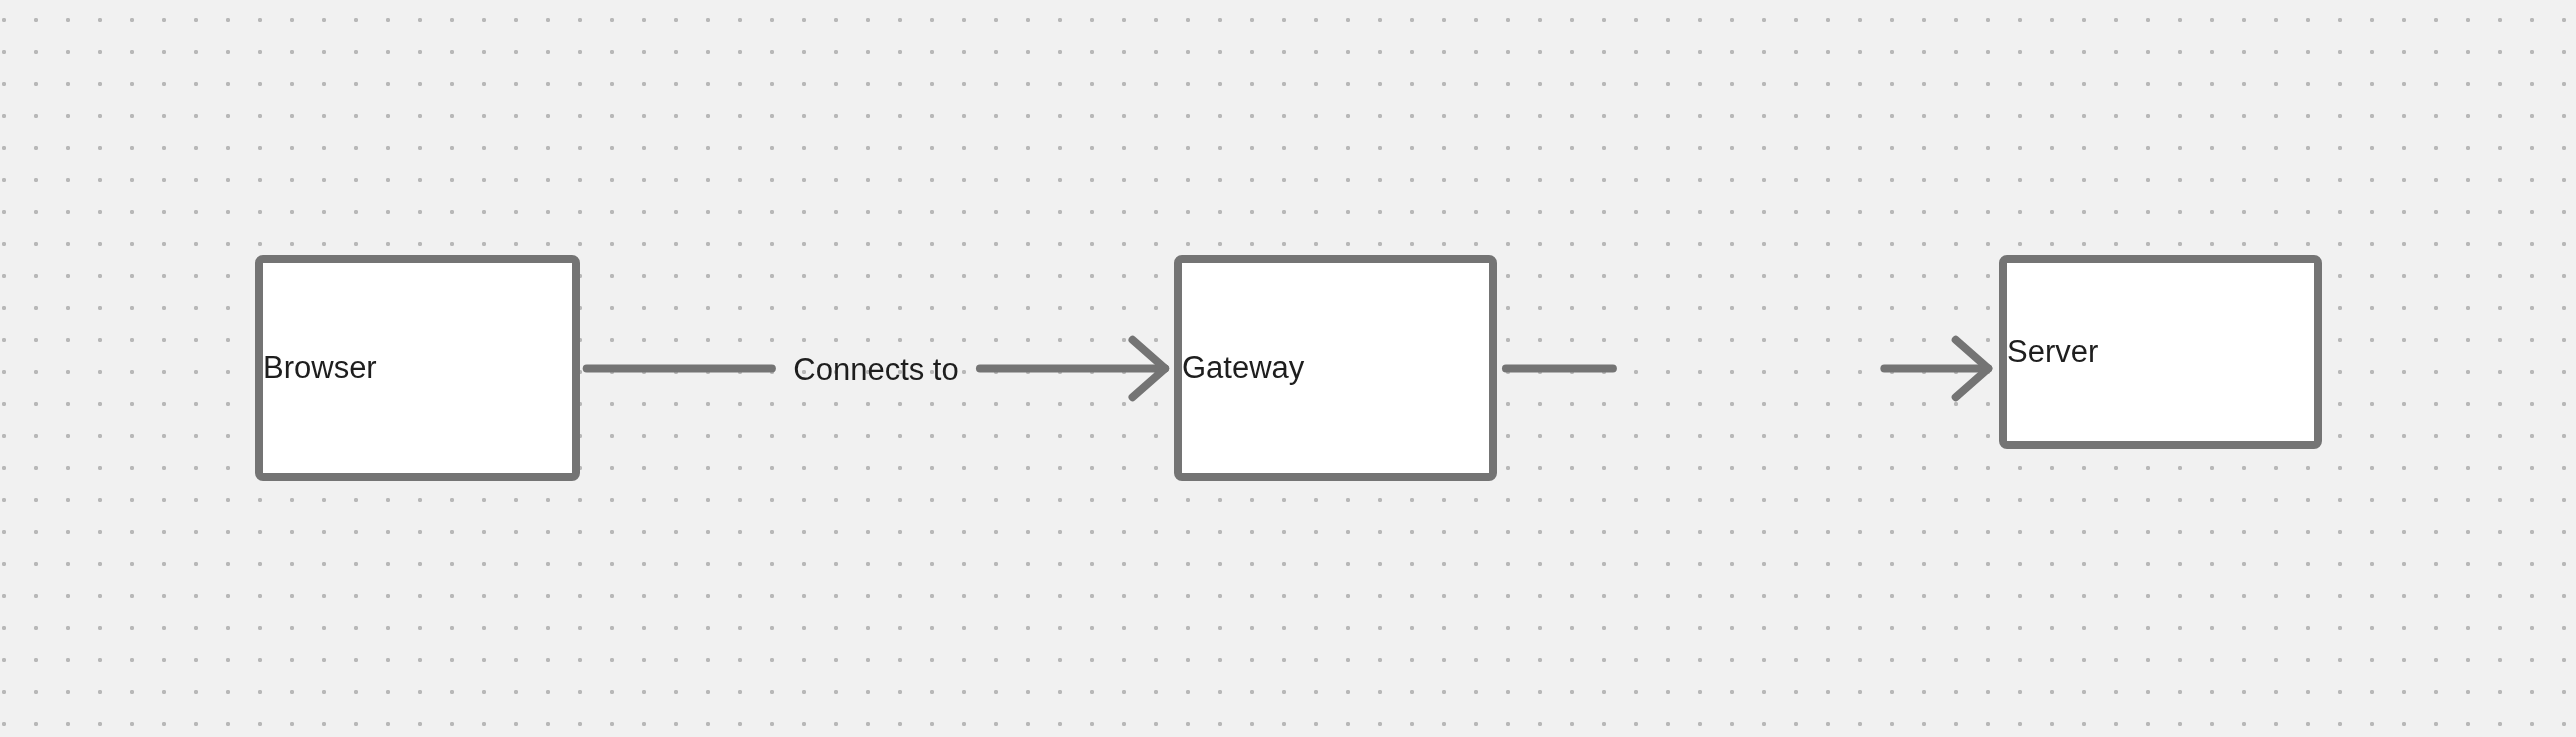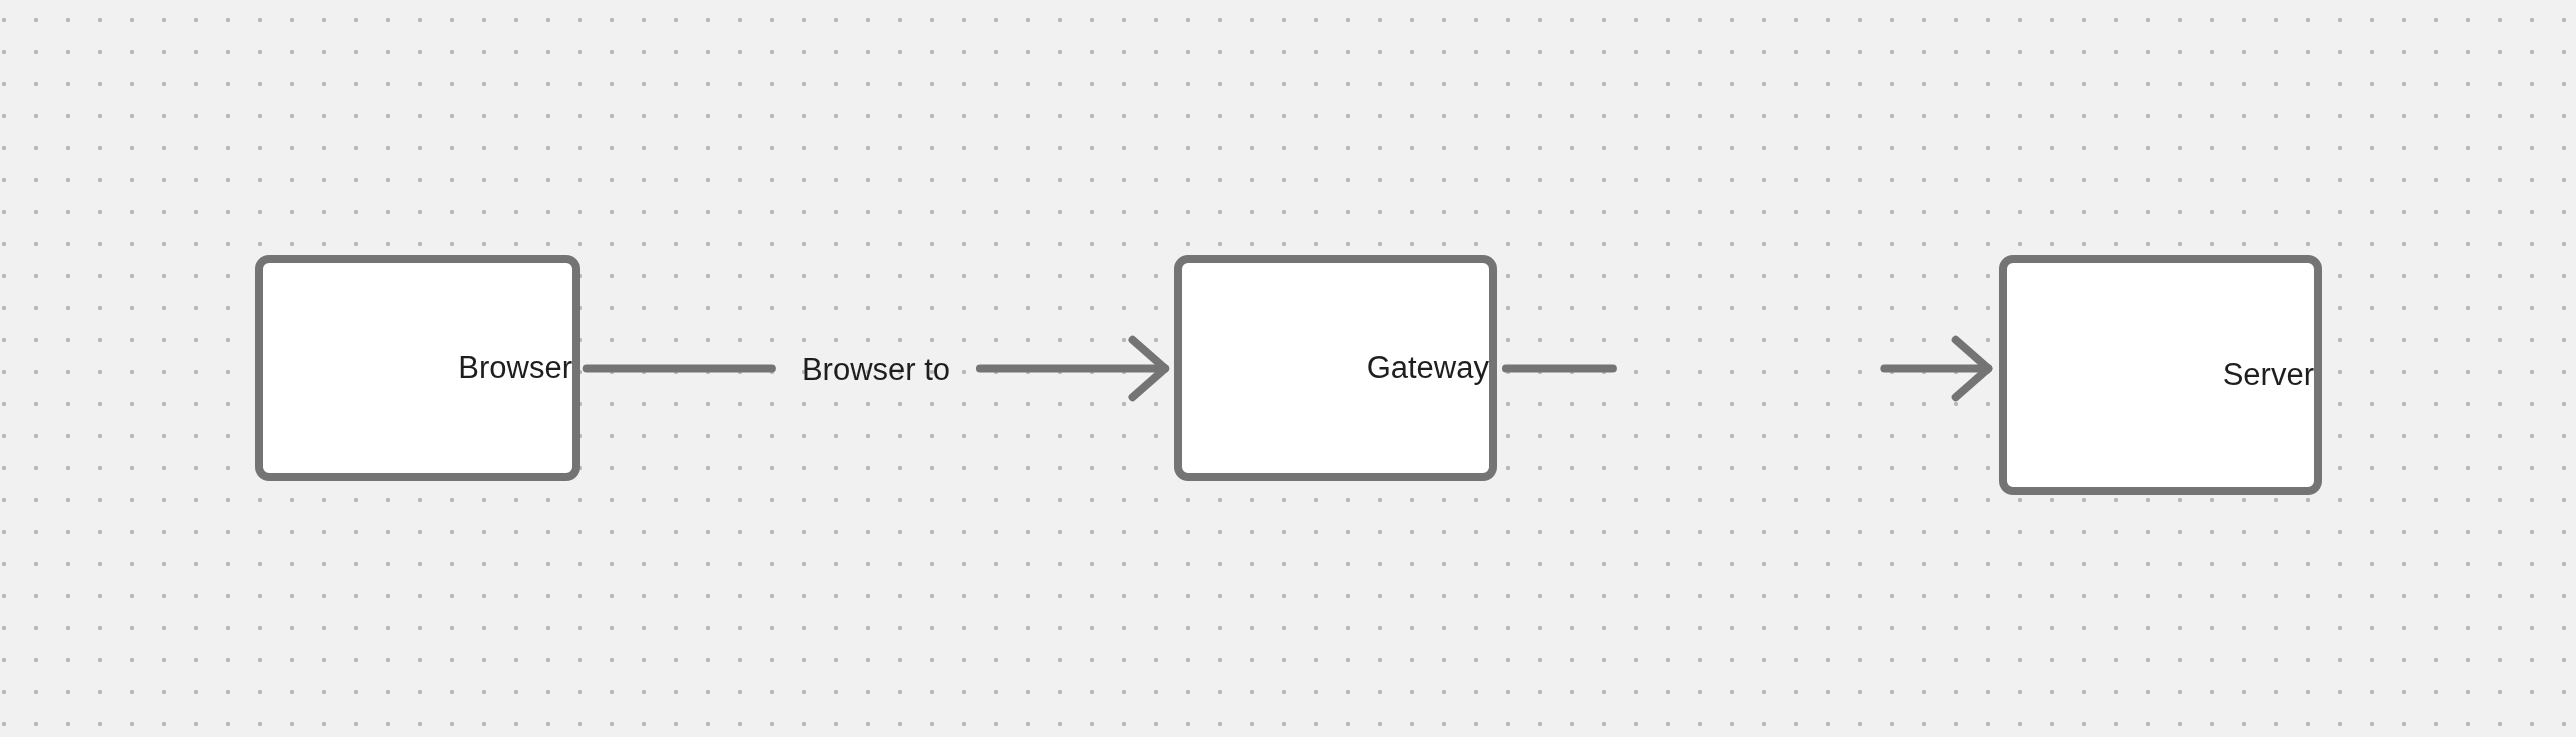--- a/index.html
+++ b/index.html
@@ -36,29 +36,29 @@
     stroke-width: 8;
     stroke-linecap: round;
     stroke-linejoin: round;
     fill: none;
     pointer-events: stroke;
   }
   .node {
     position: absolute;
     background: var(--node-fill);
     border: 8px solid var(--stroke);
-    border-radius: 14px;
+    border-radius: 8px;
     display: flex;
     align-items: center;
-    justify-content: flex-end;
+    justify-content: flex-start;
     cursor: default;
   }
   .node-browser { left: 255px; top: 255px; width: 325px; height: 226px; }
   .node-gateway { left: 1174px; top: 255px; width: 323px; height: 226px; }
-  .node-server  { left: 1999px; top: 255px; width: 323px; height: 240px; }
+  .node-server  { left: 1999px; top: 255px; width: 323px; height: 194px; }
   .node-label {
     font-size: 31px;
     color: var(--text);
     white-space: nowrap;
   }
   .edge-label {
     position: absolute;
     transform: translate(-50%, -50%);
     font-size: 31px;
     line-height: 43px;
@@ -93,19 +93,19 @@
   </div>
 
   <div class="node node-gateway">
     <span class="node-label">Gateway</span>
   </div>
 
   <div class="node node-server">
     <span class="node-label">Server</span>
   </div>
 
-  <div class="edge-label edge-label-1">Browser to</div>
+  <div class="edge-label edge-label-1">Connects to</div>
 
   <div class="edge-label edge-label-2">
   </div>
 
 </div>
 
 
 </body></html>

